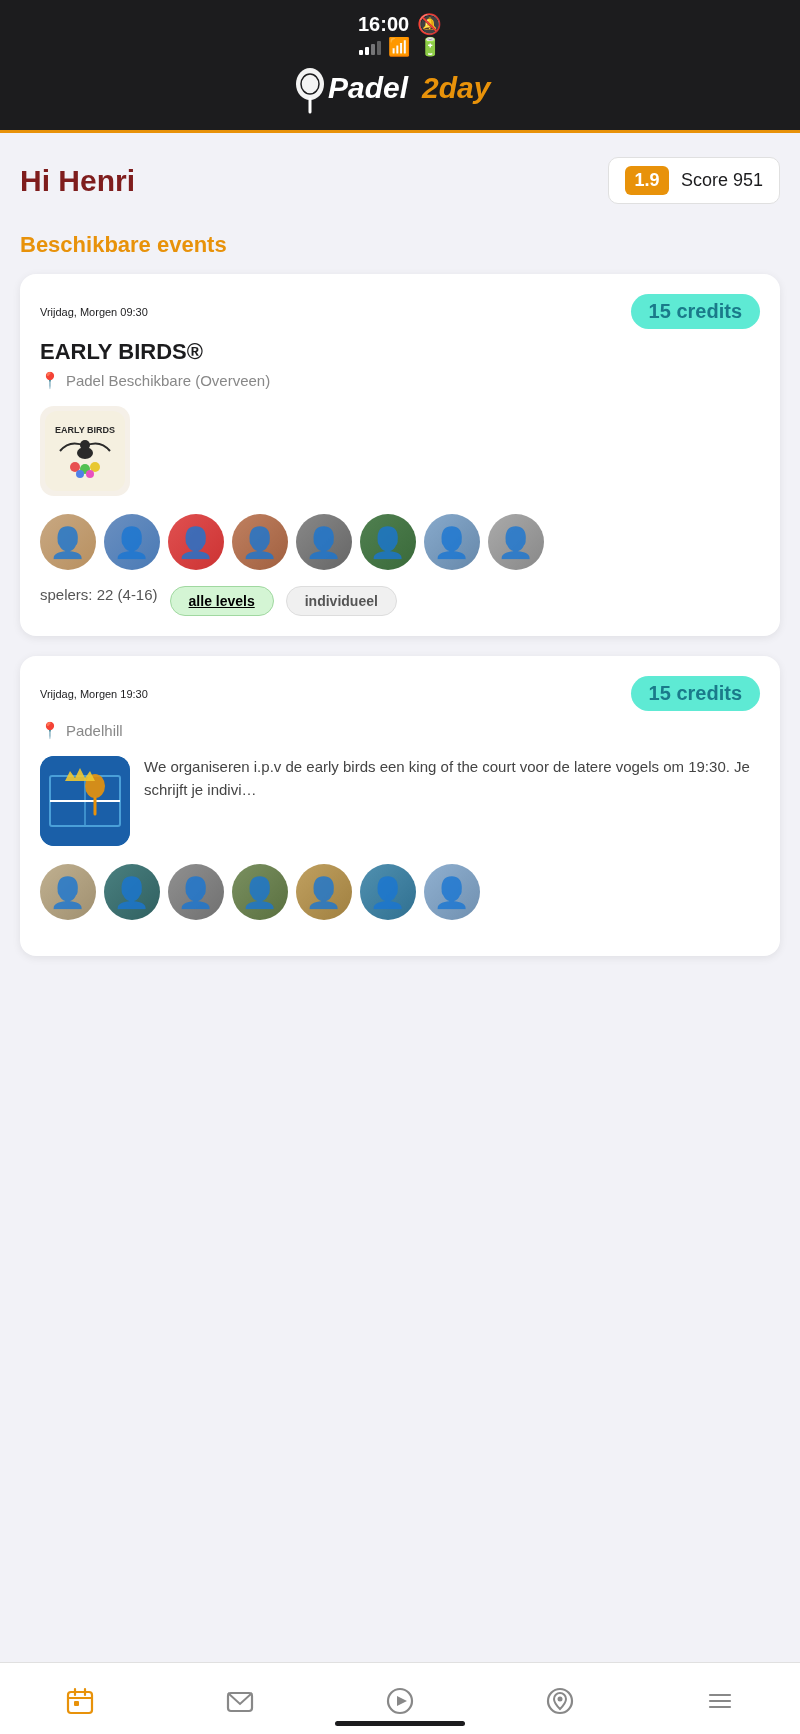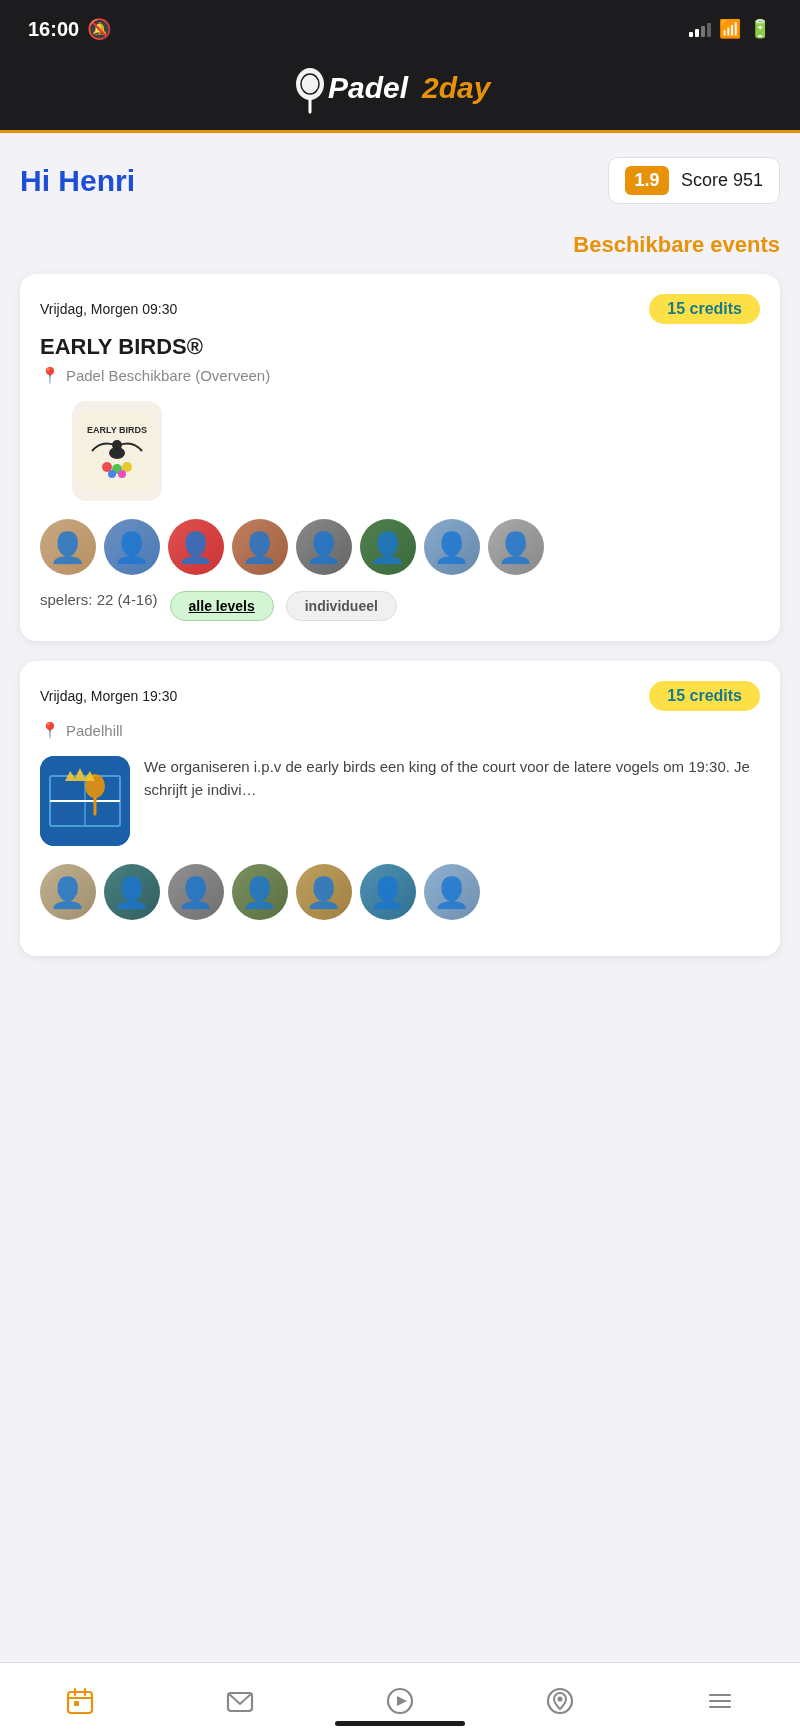--- a/index.html
+++ b/index.html
@@ -14,20 +14,21 @@
 
     
     .status-bar {
       background: #1c1c1e;
       color: white;
       display: flex;
       align-items: center;
       justify-content: space-between;
       padding: 12px 28px 8px;
       height: 54px;
+      flex-direction: column;
     }
     .status-time {
       font-size: 20px;
       font-weight: 600;
       display: flex;
       align-items: center;
       gap: 8px;
     }
     .status-icons {
       display: flex;
@@ -65,21 +66,21 @@
     
     .page-header {
       display: flex;
       justify-content: space-between;
       align-items: center;
       margin-bottom: 28px;
     }
     .greeting {
       font-size: 30px;
       font-weight: 700;
-      color: #1d4ed8;
+      color: #7f1d1d;
     }
     .score-badge {
       display: flex;
       align-items: center;
       border: 1.5px solid #e0e0e0;
       border-radius: 10px;
       overflow: hidden;
       padding: 8px 16px;
       gap: 12px;
       background: white;
@@ -99,47 +100,46 @@
       color: #1c1c1e;
       font-weight: 500;
     }
 
     
     .section-title {
       font-size: 22px;
       font-weight: 700;
       color: #e8920a;
       margin-bottom: 16px;
-      text-align: right;
     }
 
     
     .event-card {
       background: white;
       border-radius: 16px;
       padding: 20px;
       margin-bottom: 20px;
       box-shadow: 0 2px 8px rgba(0,0,0,0.08);
     }
 
     .event-header {
       display: flex;
       justify-content: space-between;
       align-items: center;
       margin-bottom: 10px;
     }
     .event-datetime {
-      font-size: 14px;
+      font-size: 11px;
       font-weight: 500;
       color: #1c1c1e;
     }
     .credits-badge {
-      background: #fde047;
+      background: #5eead4;
       color: #1a7a8a;
-      font-size: 16px;
+      font-size: 20px;
       font-weight: 700;
       padding: 6px 18px;
       border-radius: 20px;
     }
 
     .event-title {
       font-size: 22px;
       font-weight: 800;
       color: #1c1c1e;
       margin-bottom: 6px;
@@ -158,29 +158,28 @@
       font-size: 16px;
     }
 
     .event-description-row {
       display: flex;
       gap: 14px;
       margin-bottom: 18px;
     }
     .event-logo {
       width: 90px;
-      height: 100px;
+      height: 90px;
       border-radius: 14px;
       background: #f5f0e8;
       flex-shrink: 0;
       display: flex;
       align-items: center;
       justify-content: center;
       overflow: hidden;
-      margin-left: 32px;
     }
     .event-desc-text {
       font-size: 15px;
       color: #444;
       line-height: 1.5;
       flex: 1;
     }
 
     
     .player-avatars {

